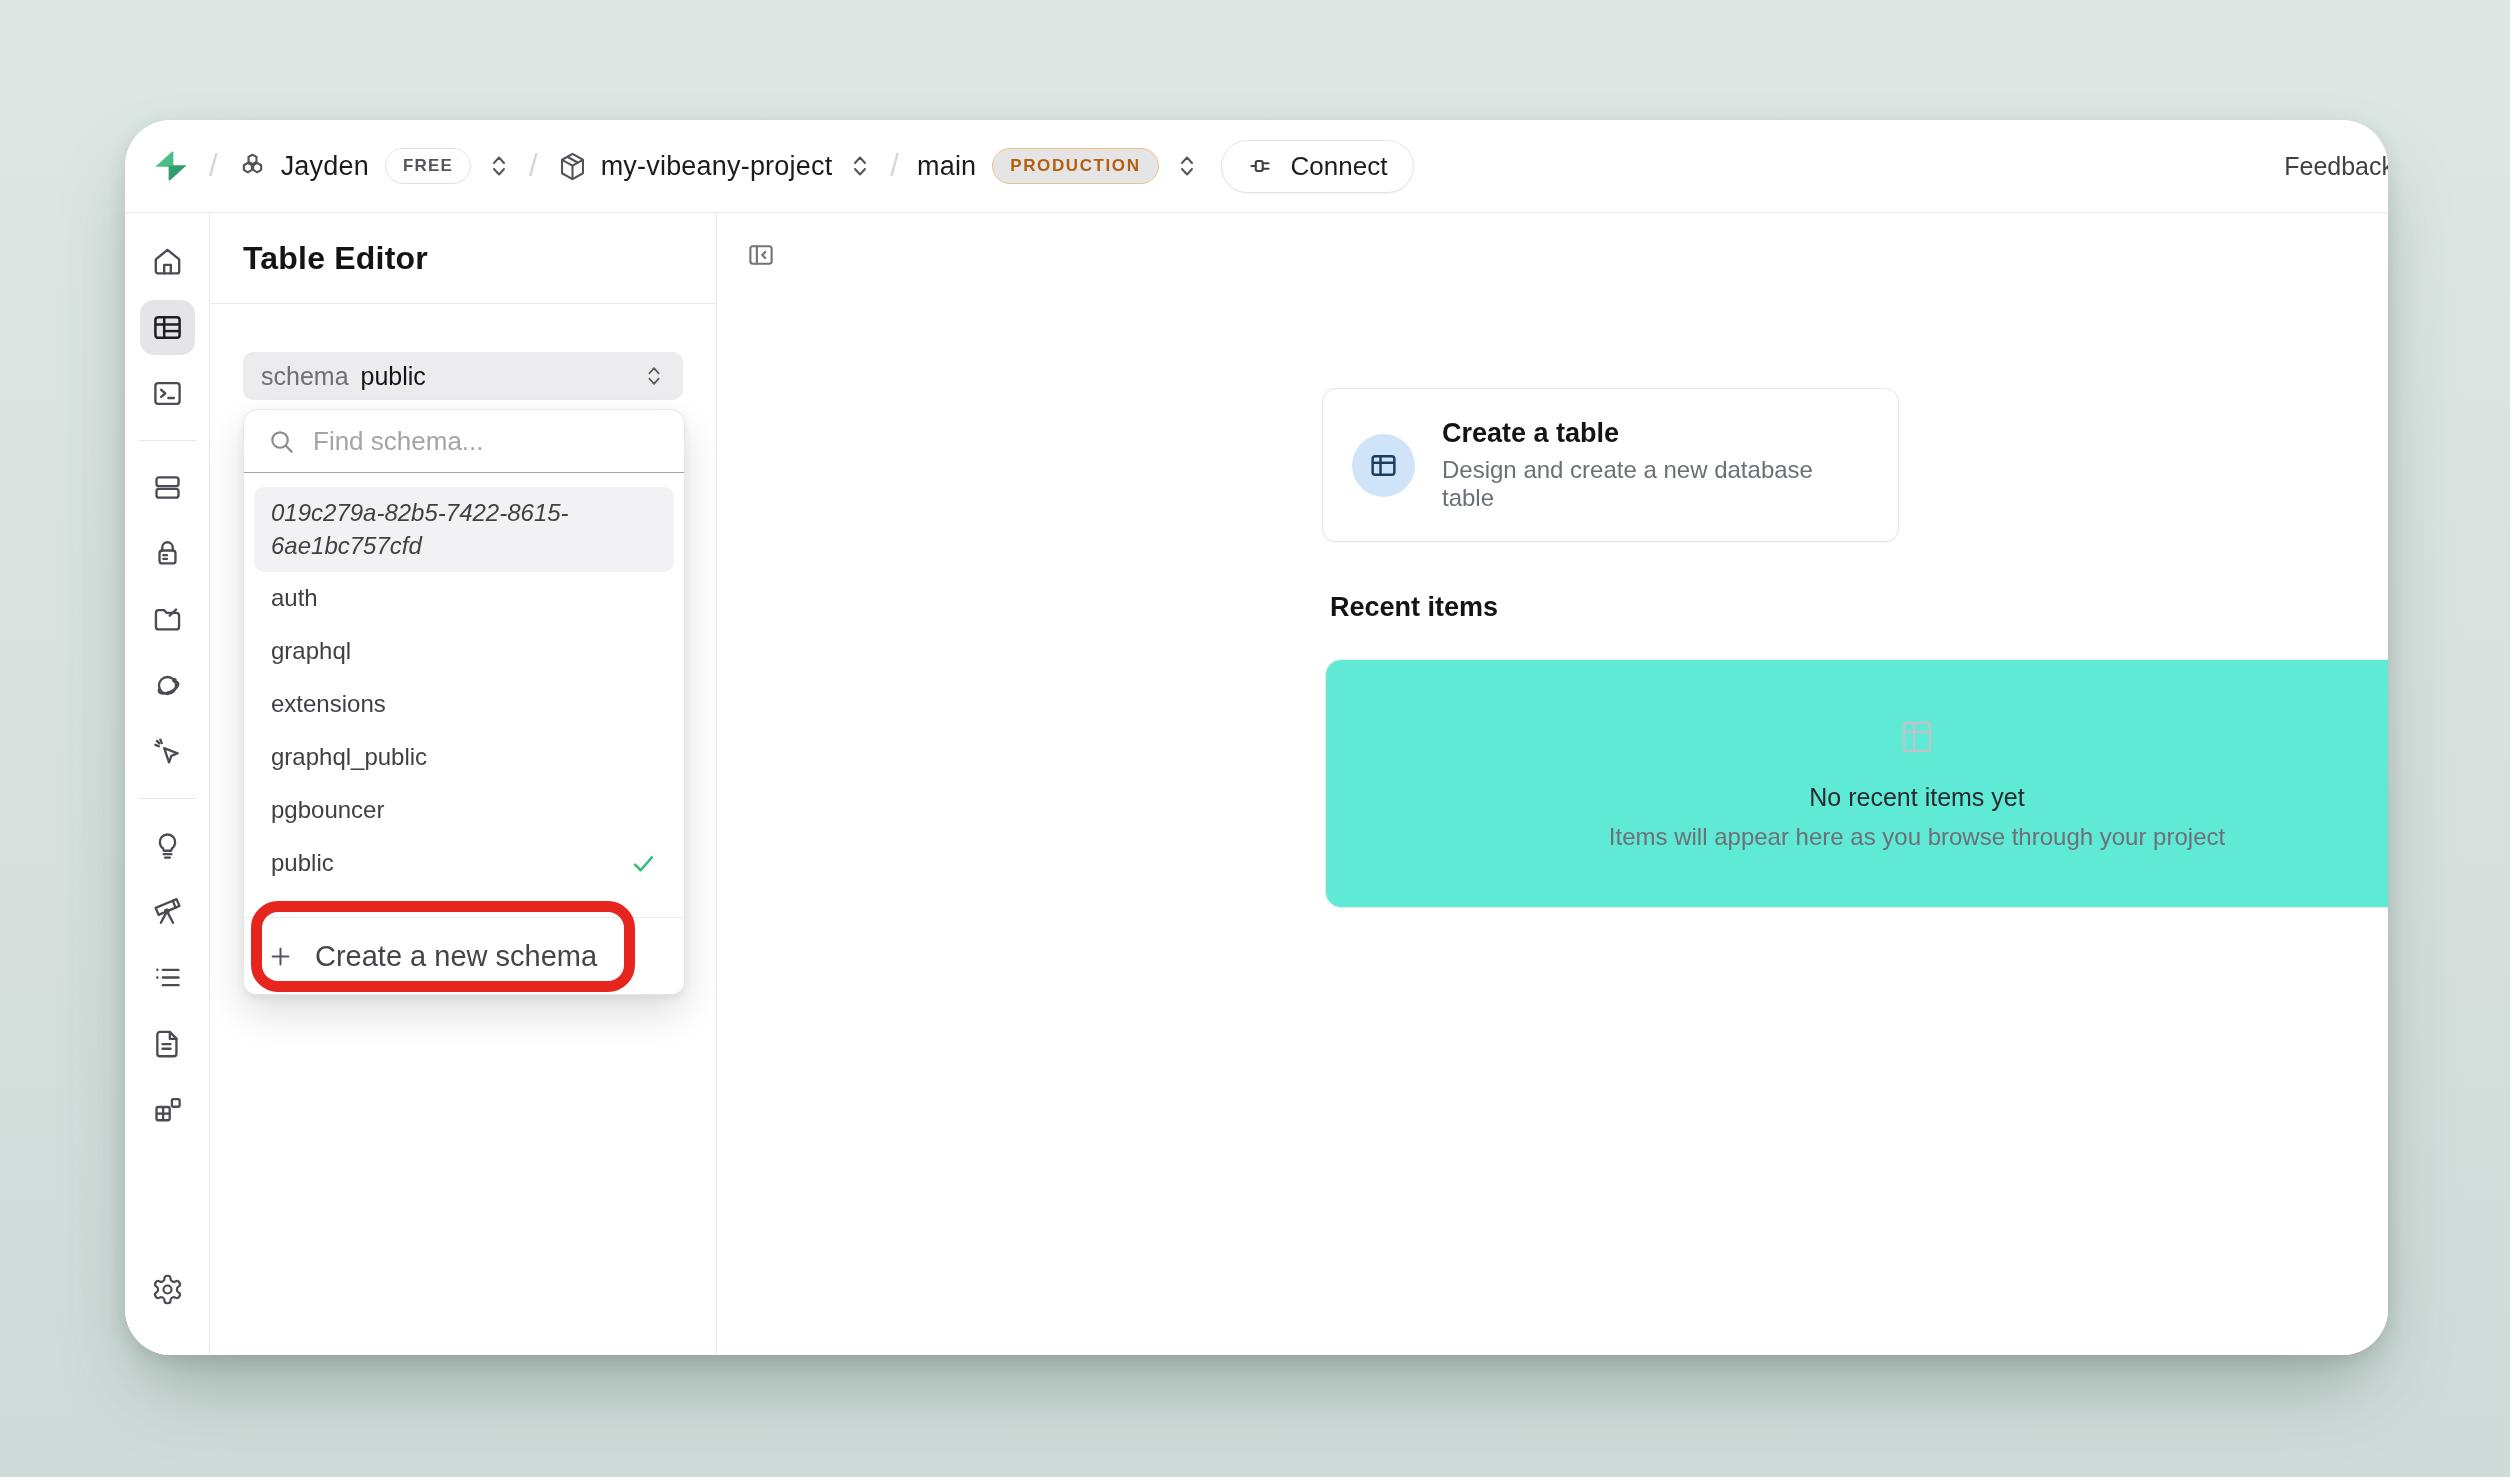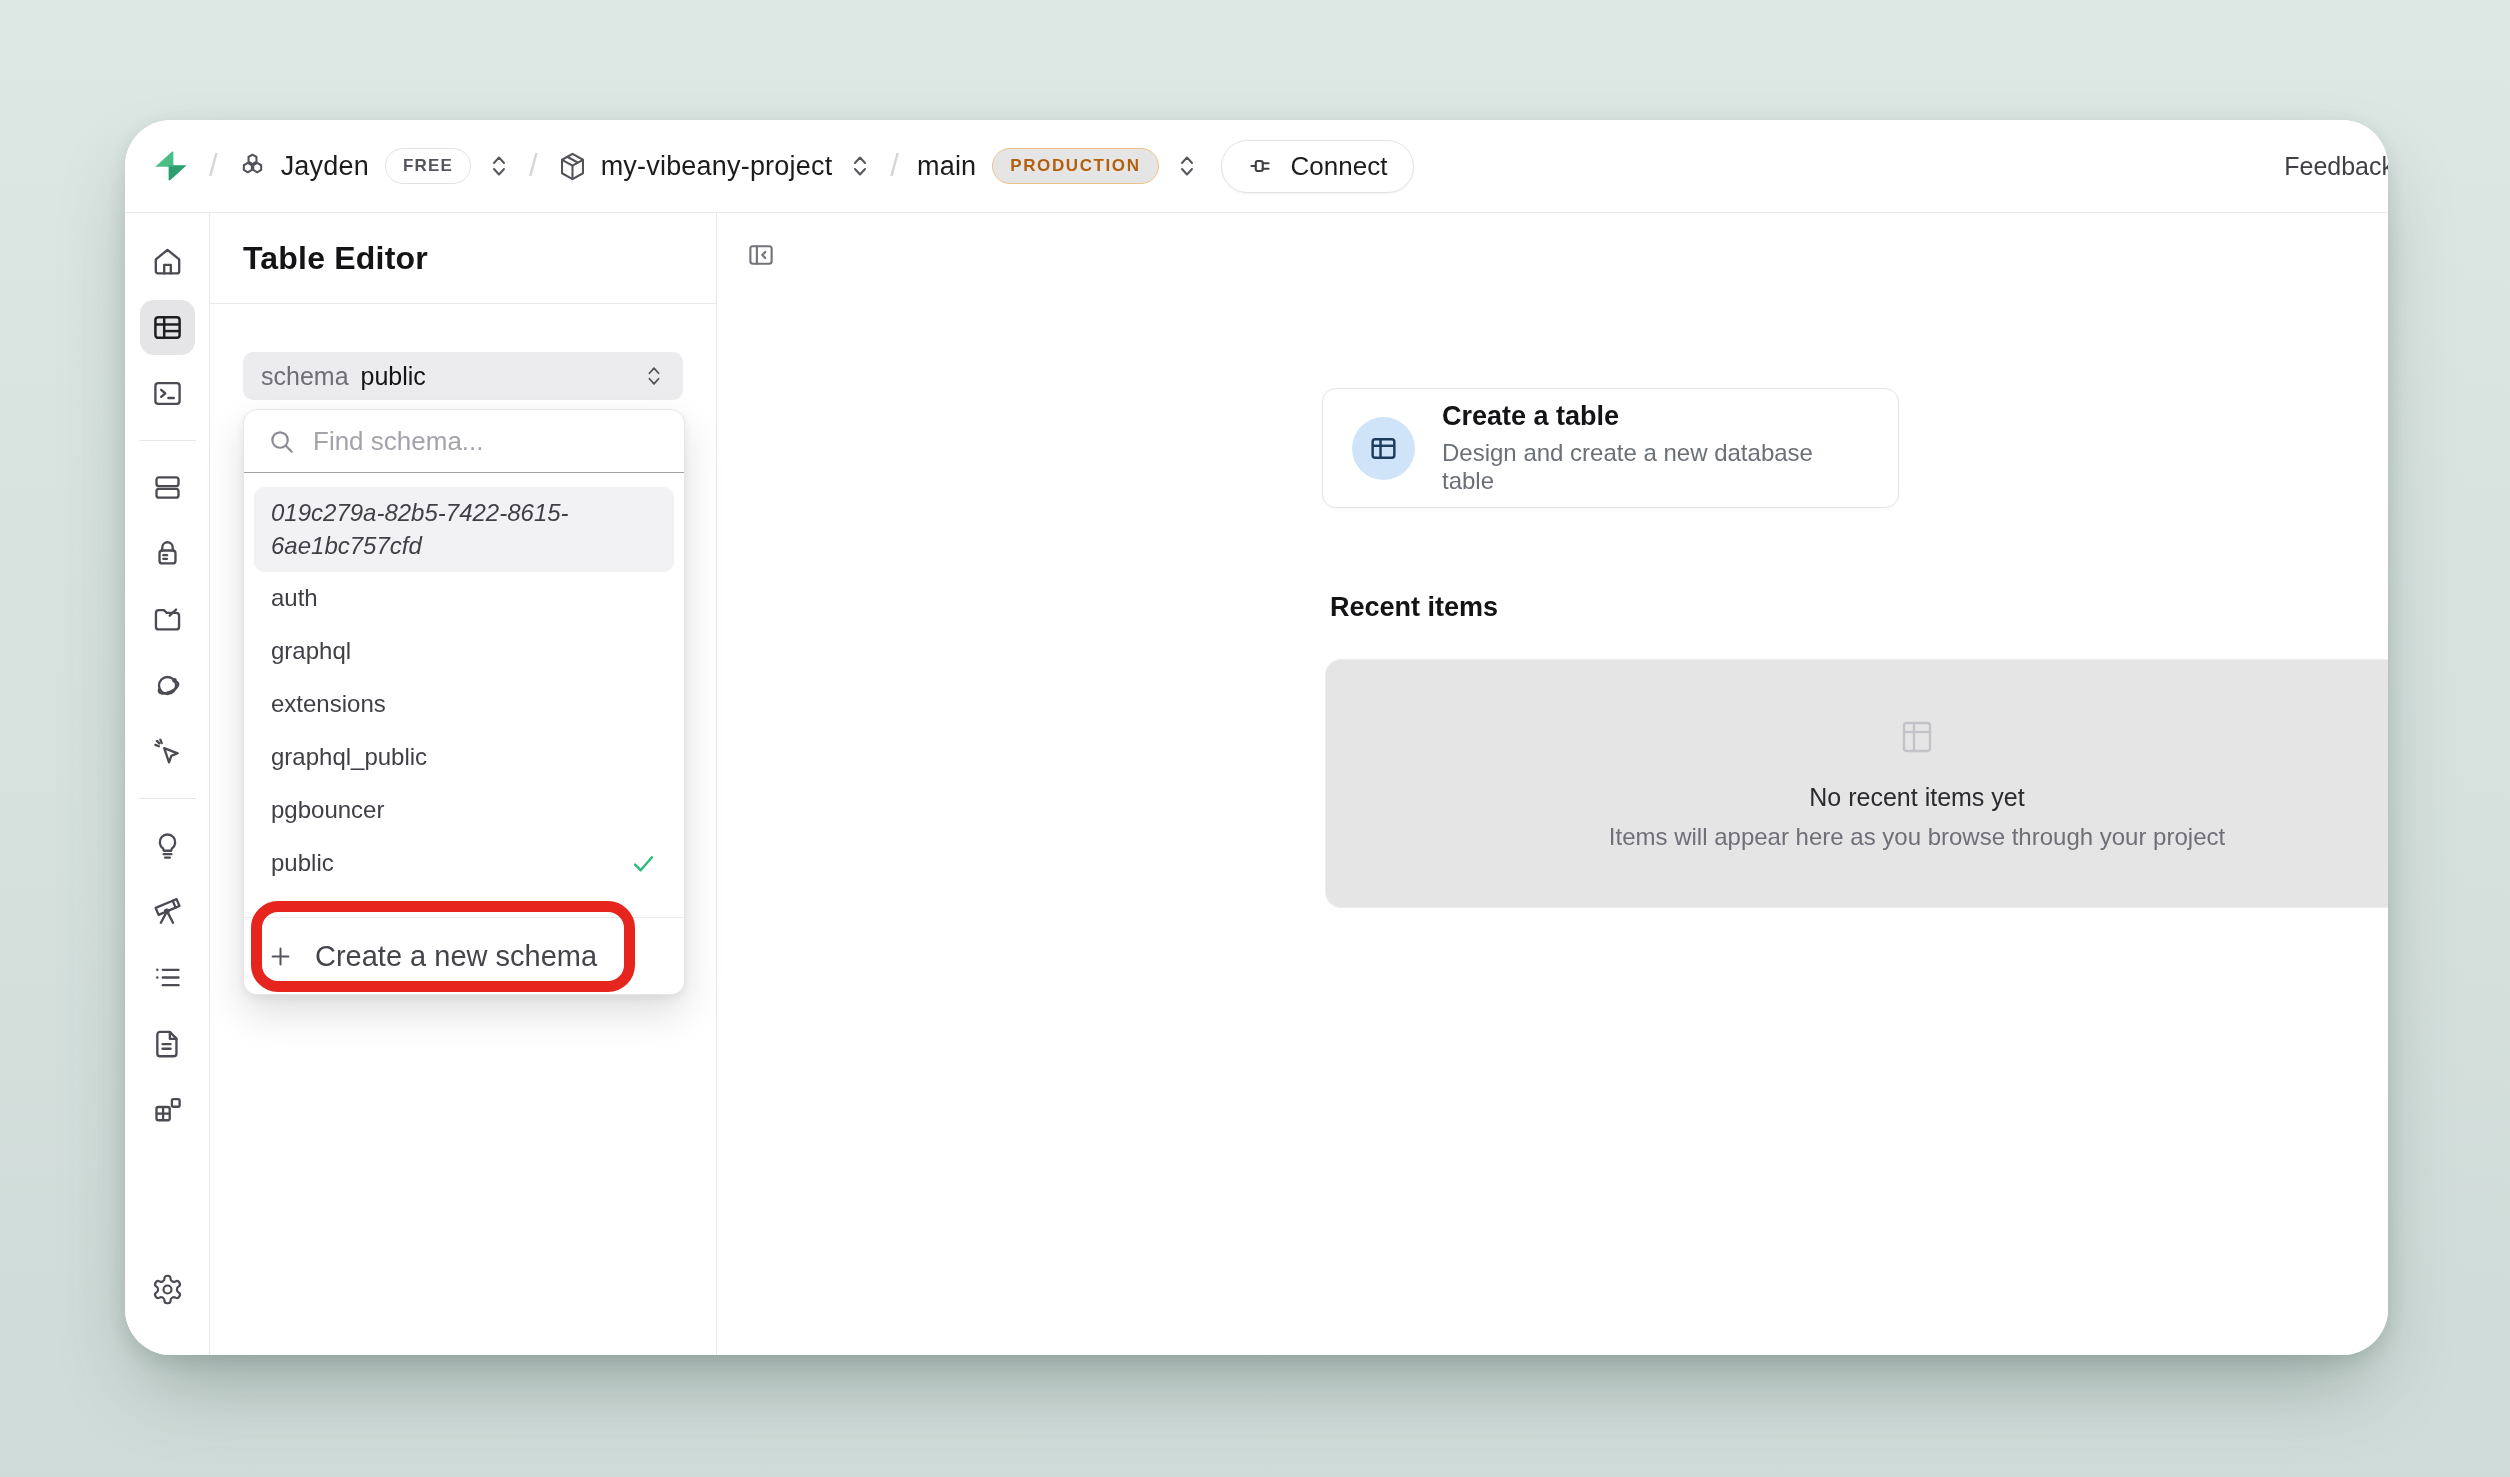--- a/index.html
+++ b/index.html
@@ -121,37 +121,37 @@
 
   
   .main { flex:1; position:relative; background:#fff; overflow:hidden; }
   .collapse-btn {
     position:absolute; left:27px; top:26px; width:34px; height:34px; color:#737379;
     background:none; border:none; cursor:pointer; padding:0;
   }
   .collapse-btn svg { width:30px; height:30px; }
 
   .create-card {
-    position:absolute; left:605px; top:175px; width:577px; height:120px;
+    position:absolute; left:605px; top:175px; width:577px; height:154px;
     border:1.5px solid #e5e5e8; border-radius:14px; background:#fff;
     display:flex; align-items:center; gap:27px; padding:0 29px; cursor:pointer;
     box-shadow:0 1px 3px rgba(0,0,0,.04);
   }
   .create-card .disc {
     width:63px; height:63px; border-radius:50%; background:#cfe3f9; flex:none;
     display:flex; align-items:center; justify-content:center; color:#1d3c5d;
   }
   .create-card .disc svg { width:31px; height:31px; }
   .cc-title { font-size:27px; font-weight:600; color:#141417; margin-bottom:7px; }
   .cc-desc { font-size:24px; color:#6b7078; }
 
   .recent-heading { position:absolute; left:613px; top:379px; font-size:27px; font-weight:600; color:#141417; }
   .recent-card {
     position:absolute; left:608px; top:446px; width:1184px; height:249px;
-    background:#e5e5e5; border:1.5px solid #ececef; border-radius:16px;
+    background:#5eead4; border:1.5px solid #ececef; border-radius:16px;
     display:flex; flex-direction:column; align-items:center; justify-content:center;
   }
   .recent-card .tbl-icon { width:40px; height:40px; color:#c2c2c8; margin-bottom:26px; }
   .empty-title { font-size:25px; color:#2a2a2f; margin-bottom:11px; }
   .empty-desc { font-size:24px; color:#6f6f78; }
 </style>
 </head>
 <body>
 
 <div class="window">

